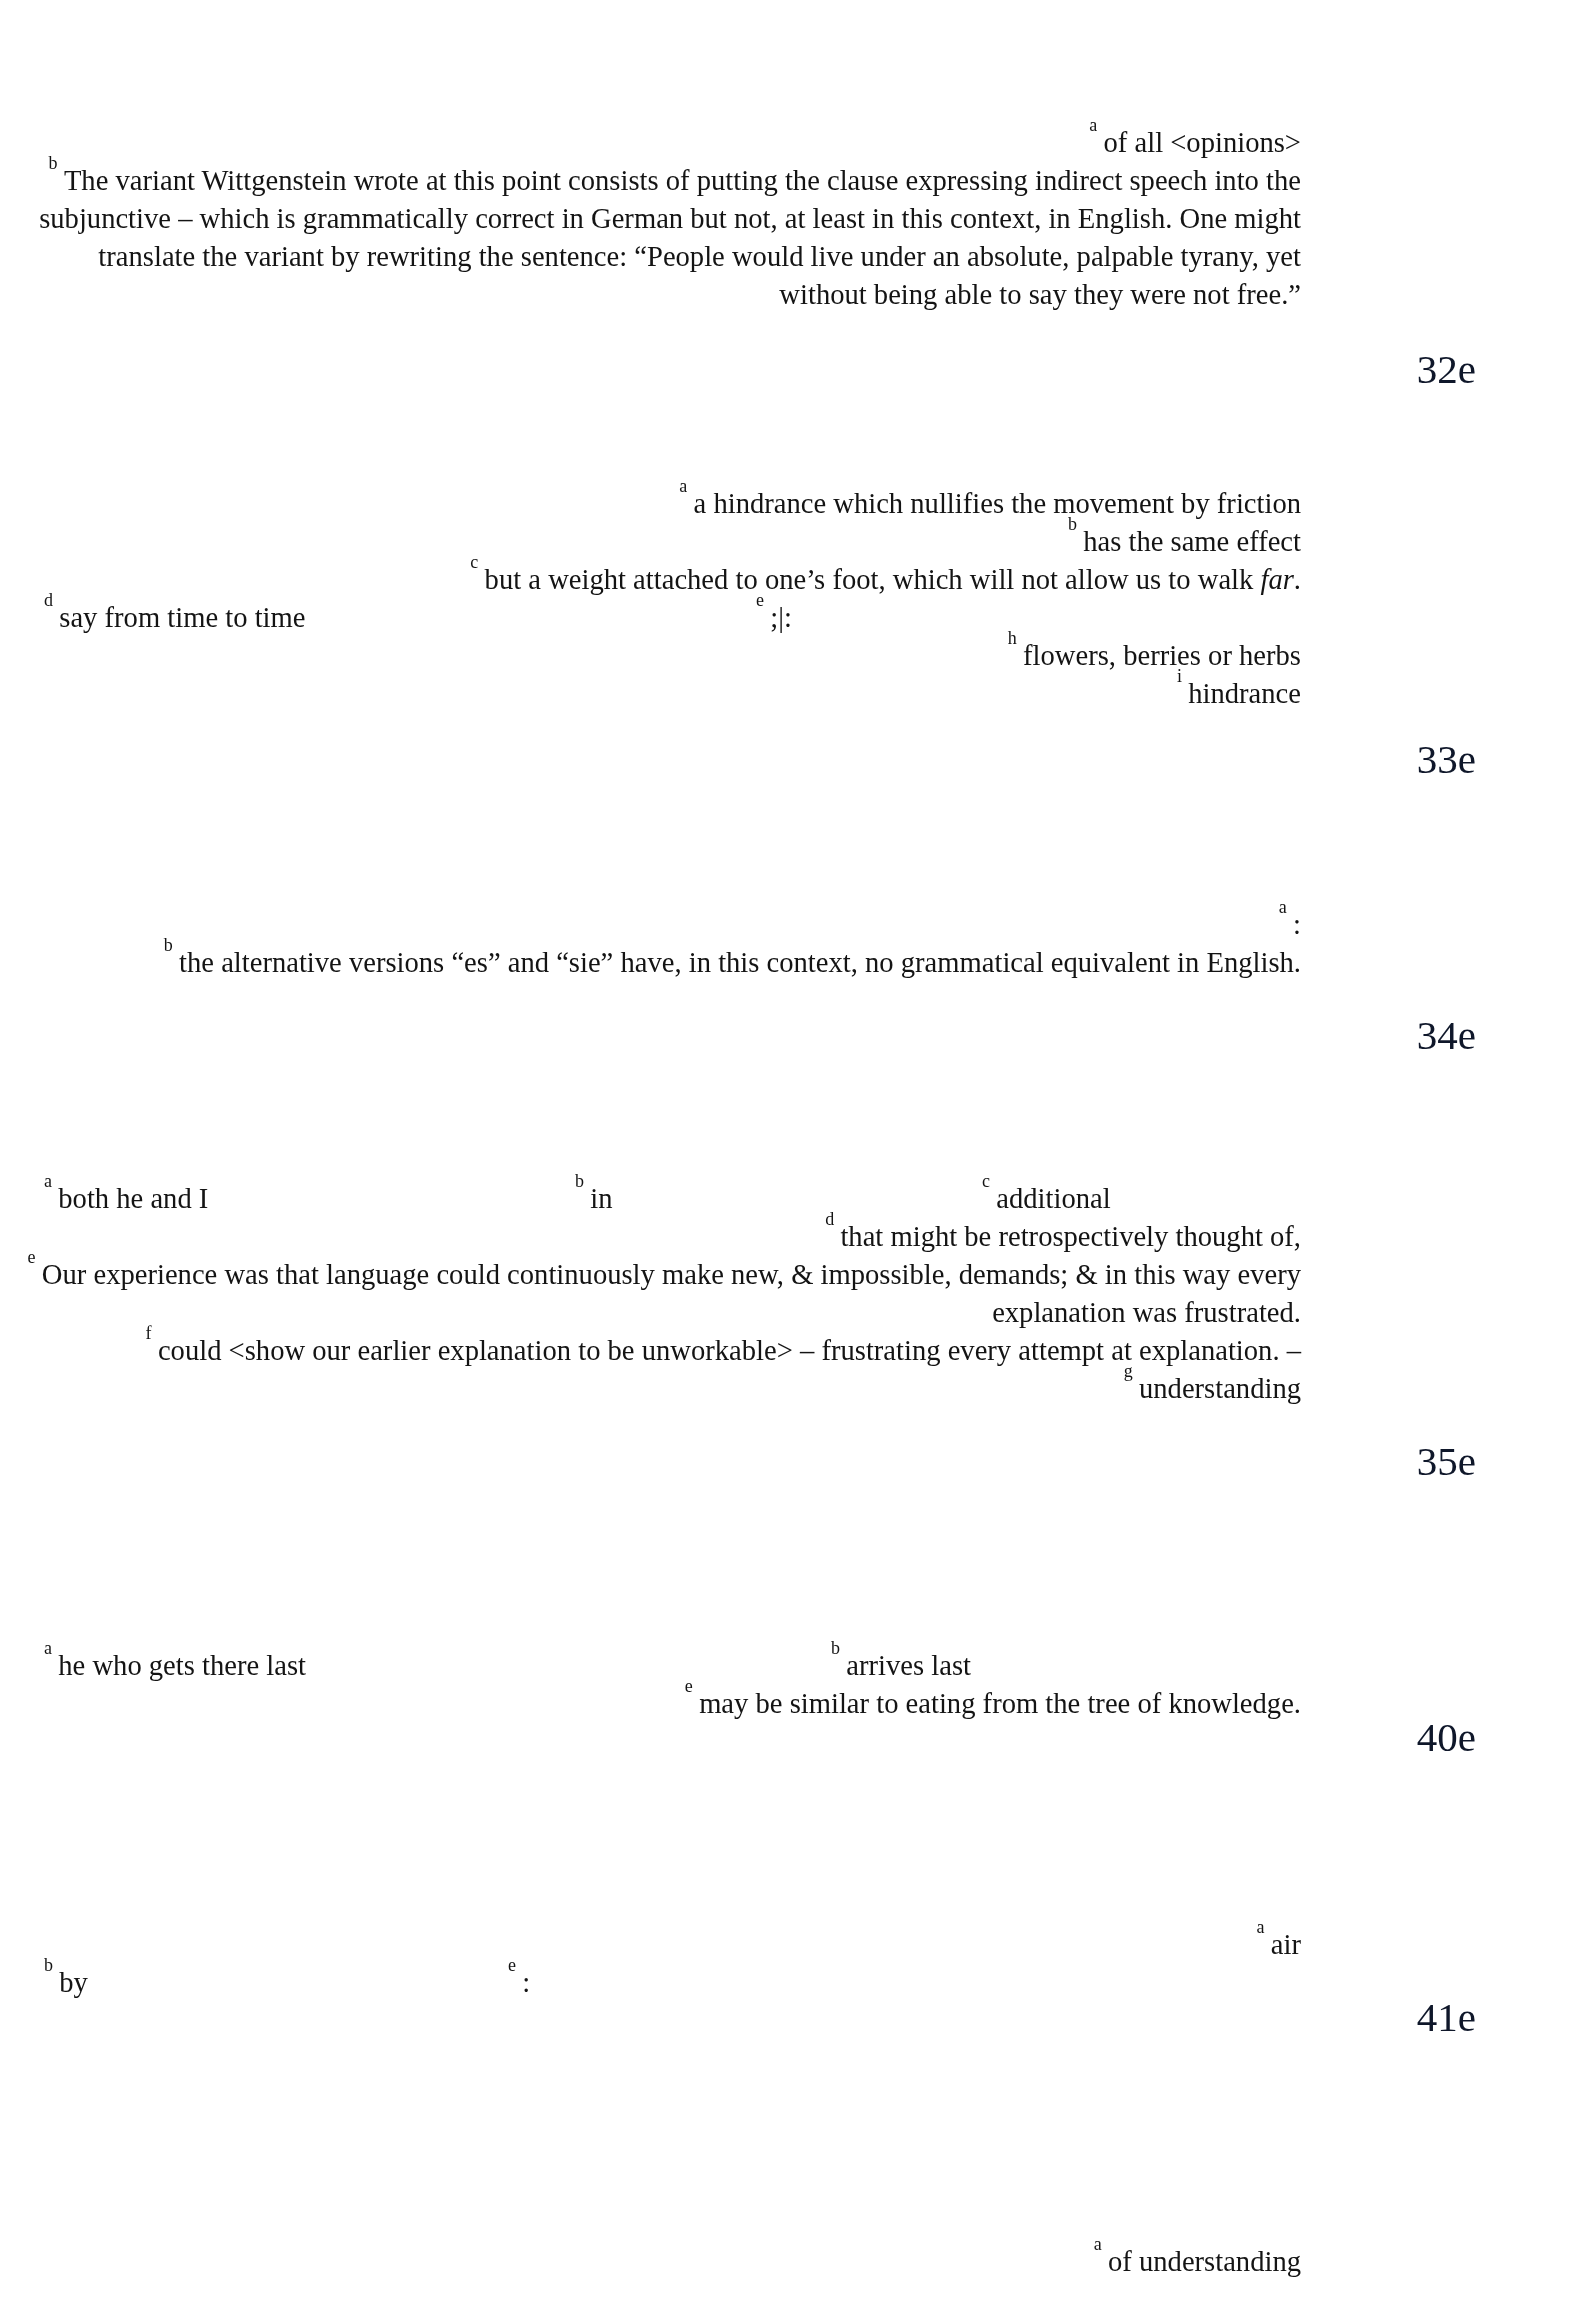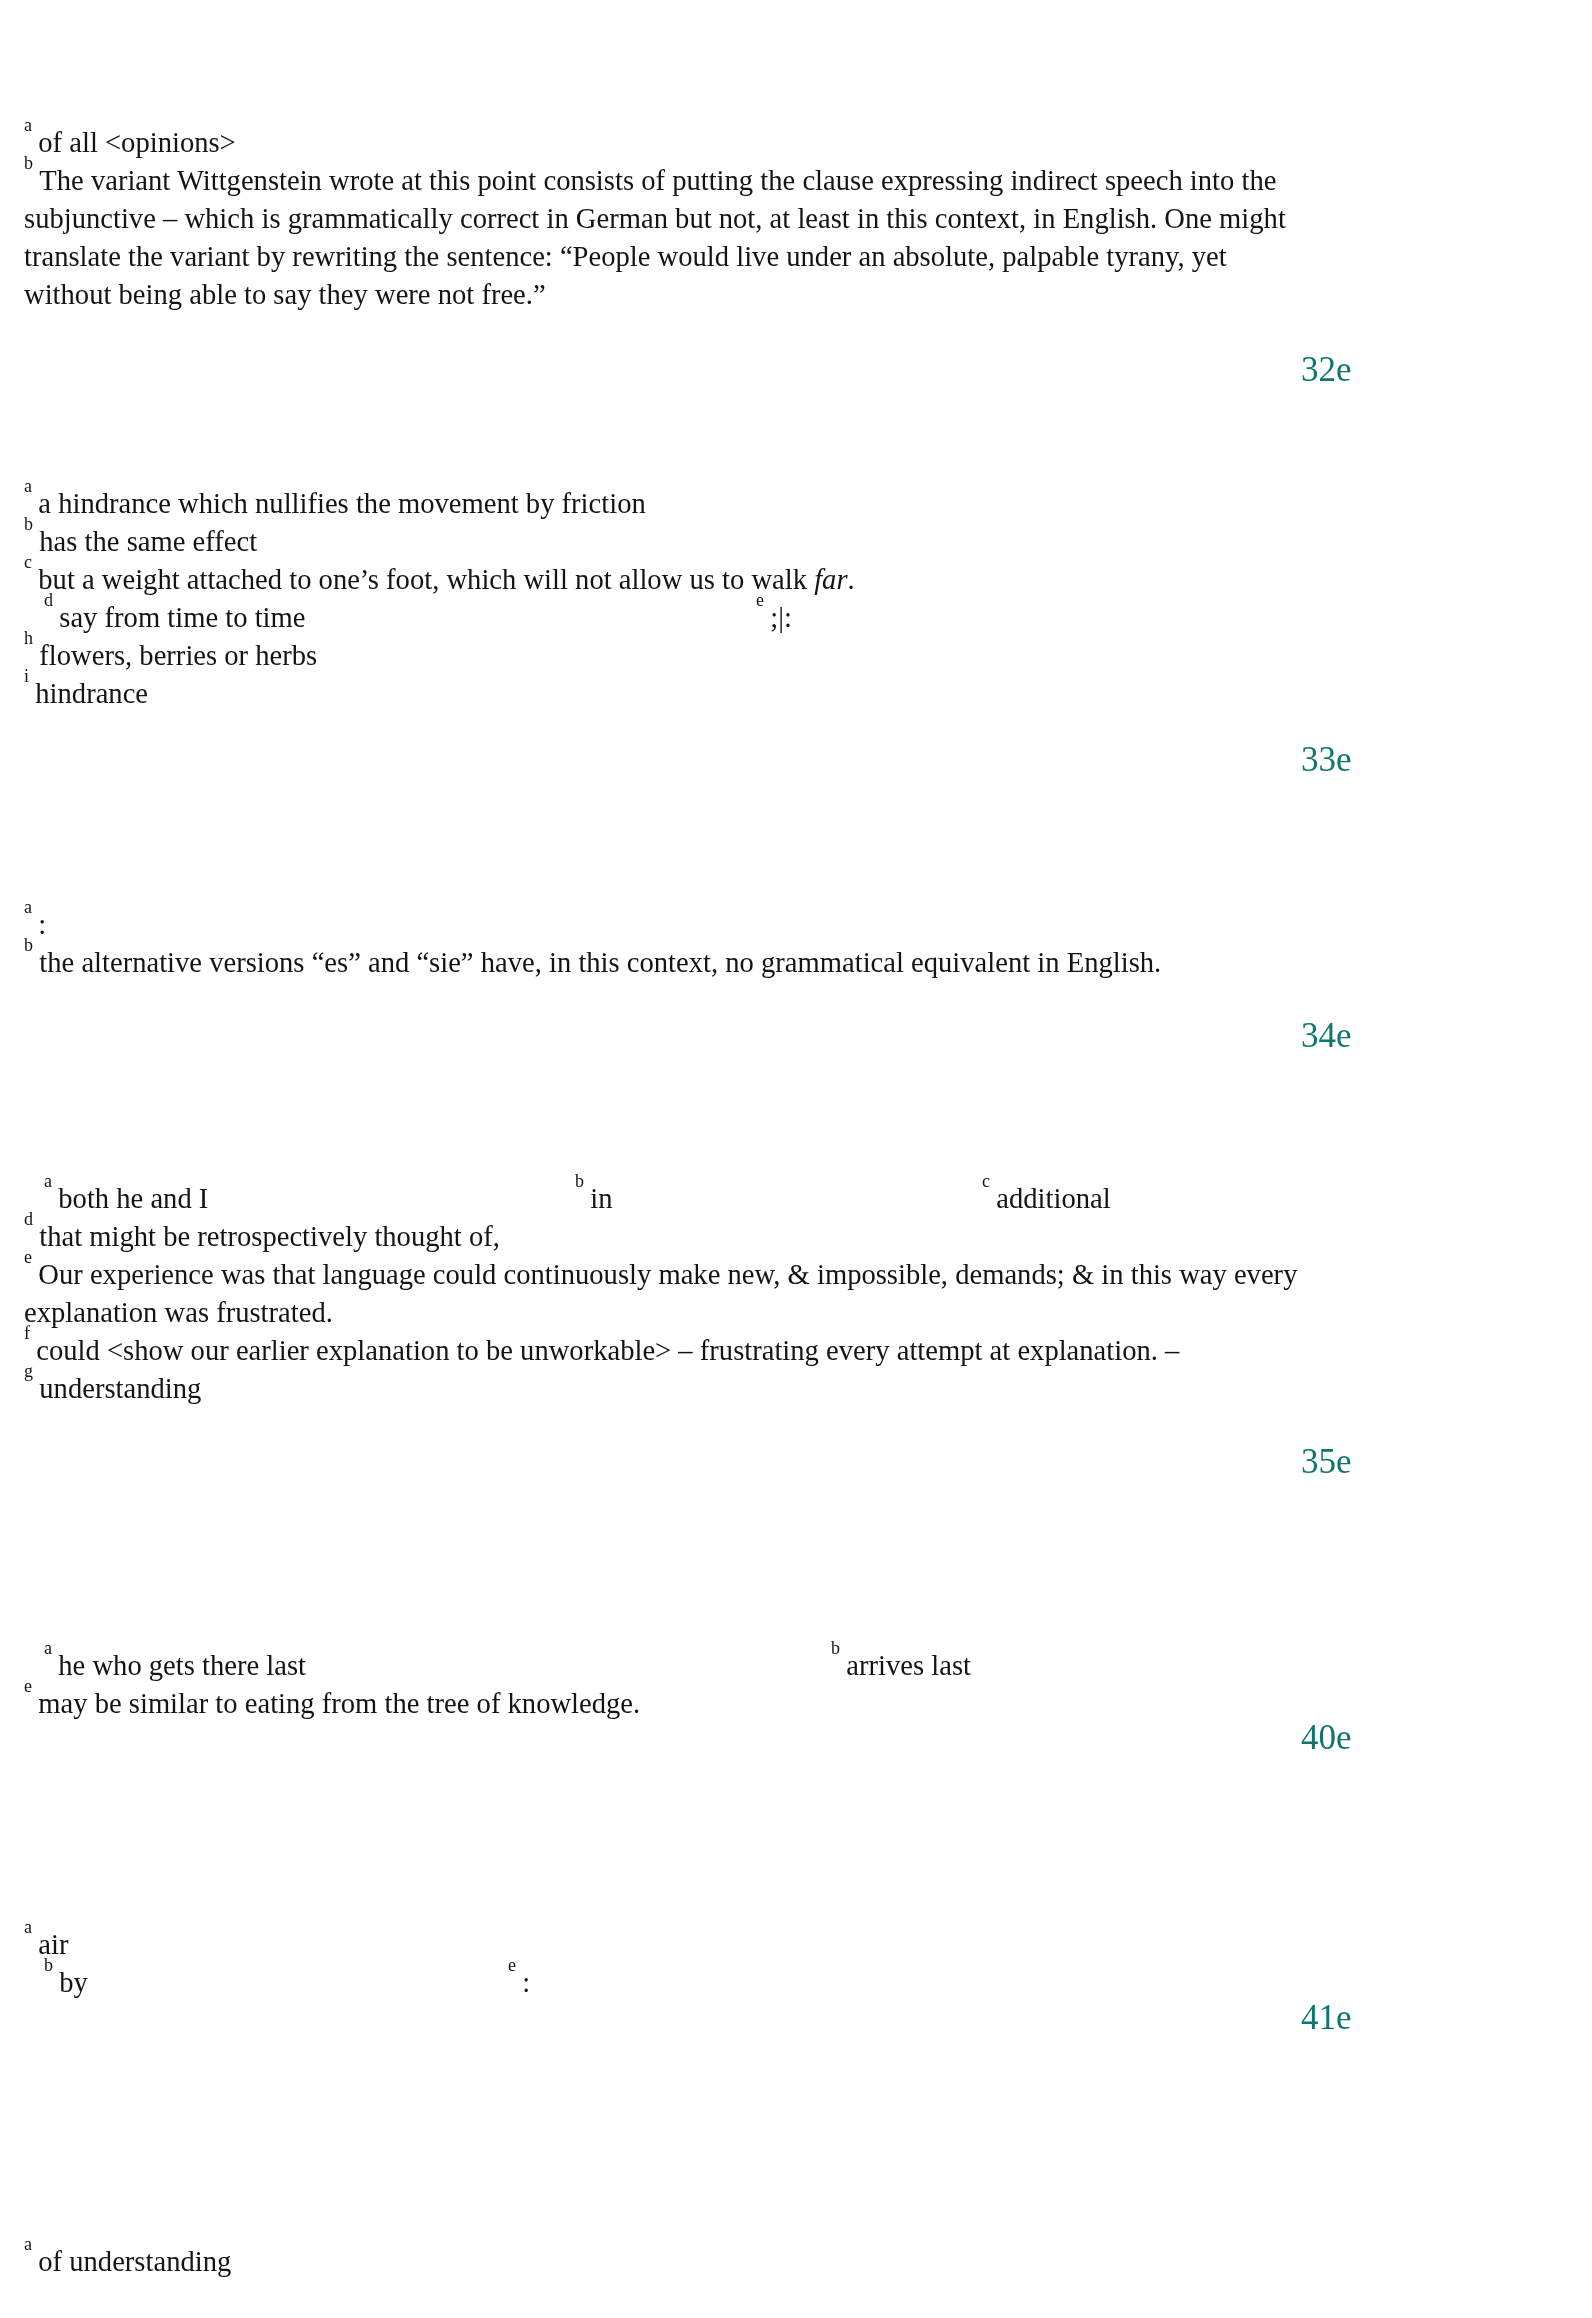--- a/index.html
+++ b/index.html
@@ -6,35 +6,36 @@
   .page{
     position:relative;
     width:1593px;height:2319px;
     background:#ffffff;
     font-family:"Liberation Serif","DejaVu Serif",serif;
     color:#141414;
     overflow:hidden;
   }
   .block{
     position:absolute;left:24px;width:1277px;
-    font-size:28.6px;line-height:38px;
+    font-size:28.6px;line-height:38px;text-align:right;
   }
   .note{margin:0;}
   .row{position:relative;height:38px;margin-left:20px;}
   .col{position:absolute;top:0;white-space:nowrap;}
   sup.fl{
     font-size:18px;line-height:0;
     position:relative;top:-10.3px;
     margin-right:6.3px;
   }
   .it{font-style:italic;}
   .pagenum{
     position:absolute;left:1301px;width:175px;
-    font-size:35px;line-height:35px;
-    color:#0f766e;
+    text-align:right;
+    font-size:41px;line-height:35px;
+    color:#0f172a;
   }
 </style>
 </head>
 <body>
 
 <div class="page">
 
   <section class="block" style="top:124px">
     <p class="note"><sup class="fl">a</sup><span>of all &lt;opinions&gt;</span></p>
     <p class="note"><sup class="fl">b</sup><span>The variant Wittgenstein wrote at this point consists of putting the clause expressing indirect speech into the subjunctive – which is grammatically correct in German but not, at least in this context, in English. One might translate the variant by rewriting the sentence: “People would live under an absolute, palpable tyrany, yet without being able to say they were not free.”</span></p>

